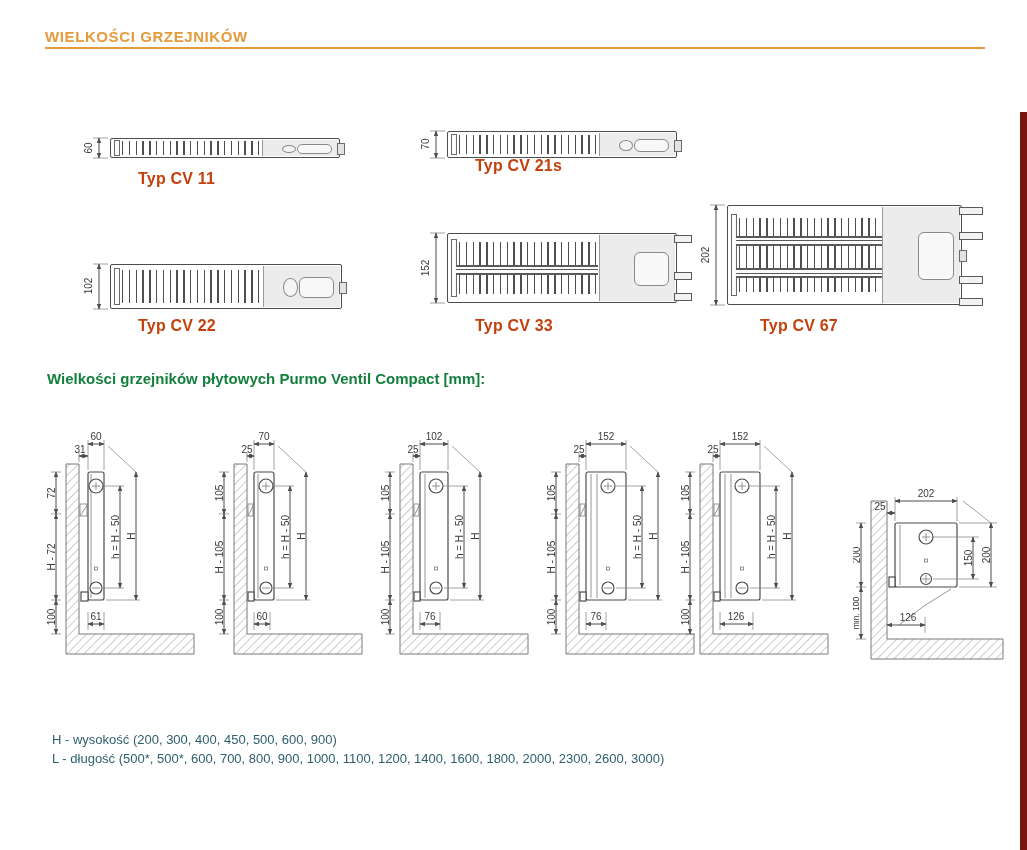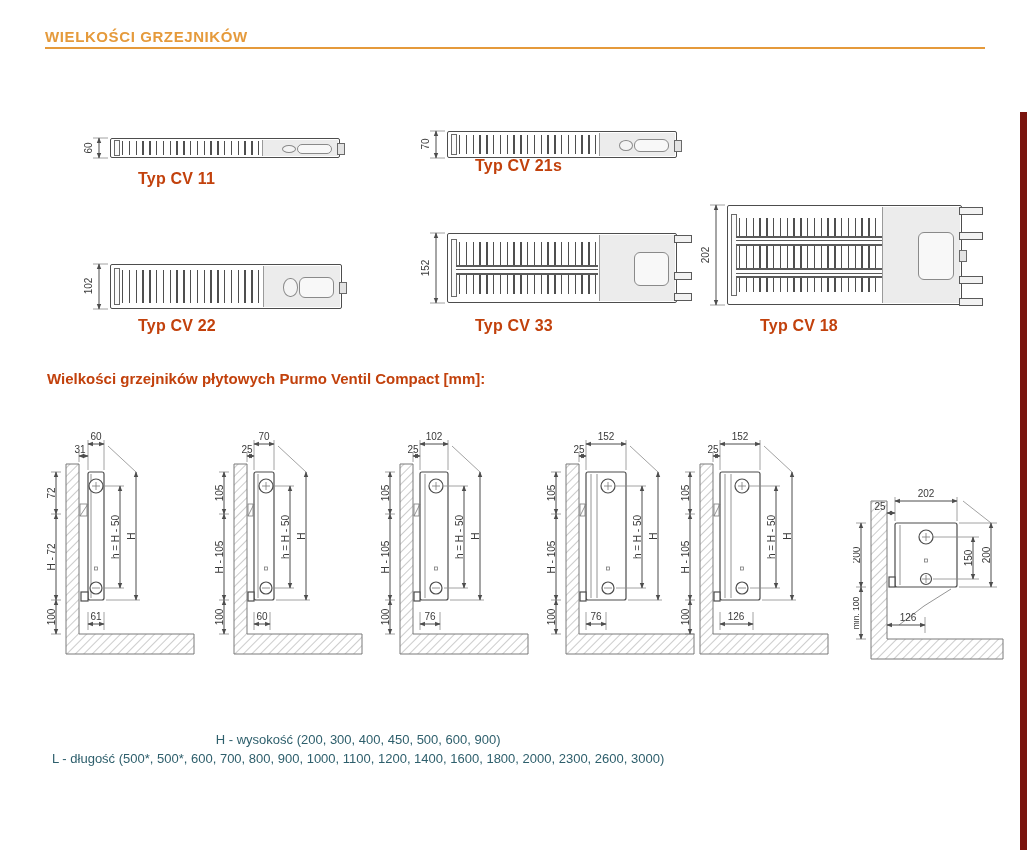--- a/index.html
+++ b/index.html
@@ -21,24 +21,24 @@
   .rad .chan{position:absolute;right:8%;top:26%;width:44%;height:48%;background:#f8f8f8;border:1px solid #8a8a8a;border-radius:6px;}
   .rad .knob{position:absolute;right:56%;top:30%;width:16%;height:40%;border:1px solid #8a8a8a;border-radius:50%;background:#f4f4f4;}
   .rad .band{position:absolute;left:8px;right:34%;height:8px;background:#fff;
              border-top:1px solid #5a5a5a;border-bottom:1px solid #5a5a5a;
              background-image:repeating-linear-gradient(0deg,#5a5a5a 0 1px,transparent 1px 3.5px);}
   .rad .nub{position:absolute;right:-6px;top:50%;margin-top:-5px;width:6px;height:10px;border:1px solid #6a6a6a;background:#e3e3e3;}
   .rad .pipe{position:absolute;height:6px;border:1px solid #5a5a5a;background:#f2f2f2;}
 
   .type-label{position:absolute;font-size:16px;font-weight:700;color:#c2410c;letter-spacing:.2px;margin-left:48px;}
 
-  .subtitle{position:absolute;left:47px;top:370px;font-size:15px;font-weight:700;color:#c2410c;}
+  .subtitle{position:absolute;left:47px;top:370px;font-size:15px;font-weight:700;color:#15803d;}
 
   .footer{position:absolute;left:52px;top:730px;font-size:13px;color:#2e5f6c;line-height:19px;}
-  .footer div{white-space:nowrap;text-align:center;}
+  .footer div{white-space:nowrap;}
 
   svg text{font-family:"Liberation Sans", sans-serif;font-size:10px;fill:#3a3a3a;}
   svg .dim{stroke:#4d4d4d;stroke-width:1;}
   svg .ext{stroke:#8a8a8a;stroke-width:.8;}
   svg .draw{stroke:#4d4d4d;stroke-width:1.2;fill:#ffffff;}
   svg .thin{stroke:#7a7a7a;stroke-width:.8;fill:none;}
 </style>
 </head>
 <body>
 
@@ -142,21 +142,21 @@
       <div class="chan"></div>
     </div>
     <div class="band" style="top:30px;"></div>
     <div class="band" style="top:62px;"></div>
     <div class="pipe" style="right:-22px;width:22px;top:1px;"></div>
     <div class="pipe" style="right:-22px;width:22px;top:26px;"></div>
     <div class="pipe" style="right:-22px;width:22px;top:70px;"></div>
     <div class="pipe" style="right:-22px;width:22px;top:92px;"></div>
     <div class="nub"></div>
   </div>
-  <div class="type-label" style="left:712px;top:317px;">Typ CV 18</div>
+  <div class="type-label" style="left:712px;top:317px;">Typ CV 67</div>
 
   <div class="subtitle">Wielkości grzejników płytowych Purmo Ventil Compact [mm]:</div>
 
   <svg style="position:absolute;left:46px;top:428px" width="175" height="240">
     <path d="M20,36 H33 V206 H148 V226 H20 Z" fill="url(#hatch)" stroke="#7a7a7a" stroke-width="1"></path>
     <g>
       <rect class="draw" x="42" y="44" width="16" height="128" rx="2"></rect>
       <line class="thin" x1="45" y1="46" x2="45" y2="170"></line>
       <circle class="draw" cx="50" cy="58" r="7"></circle>
         <line class="thin" x1="46" y1="58" x2="54" y2="58"></line>

